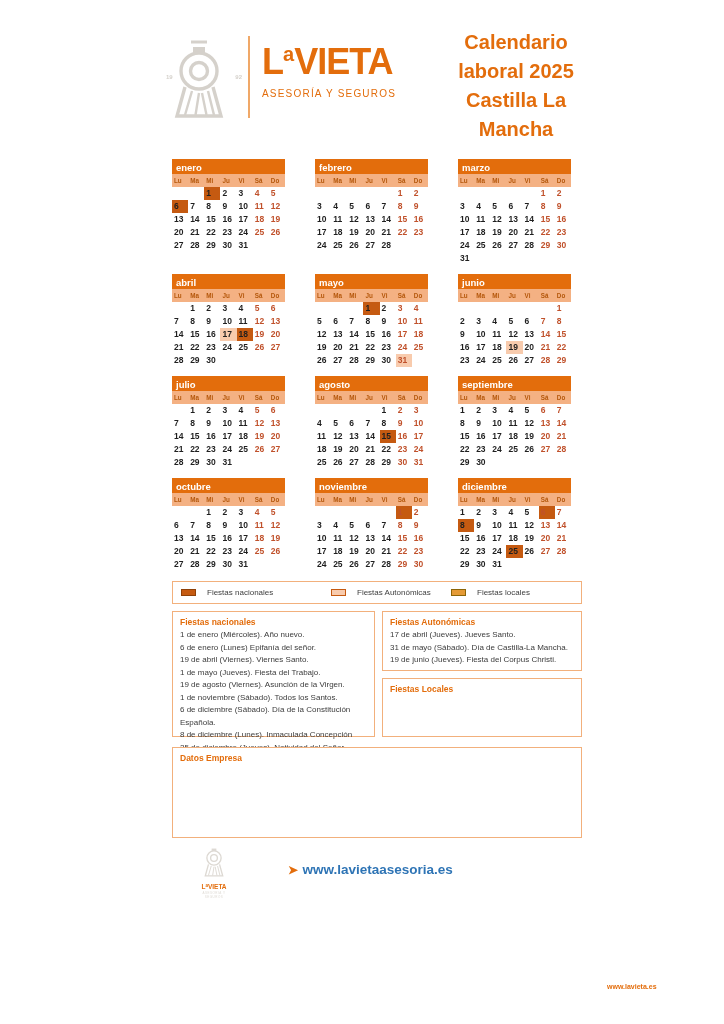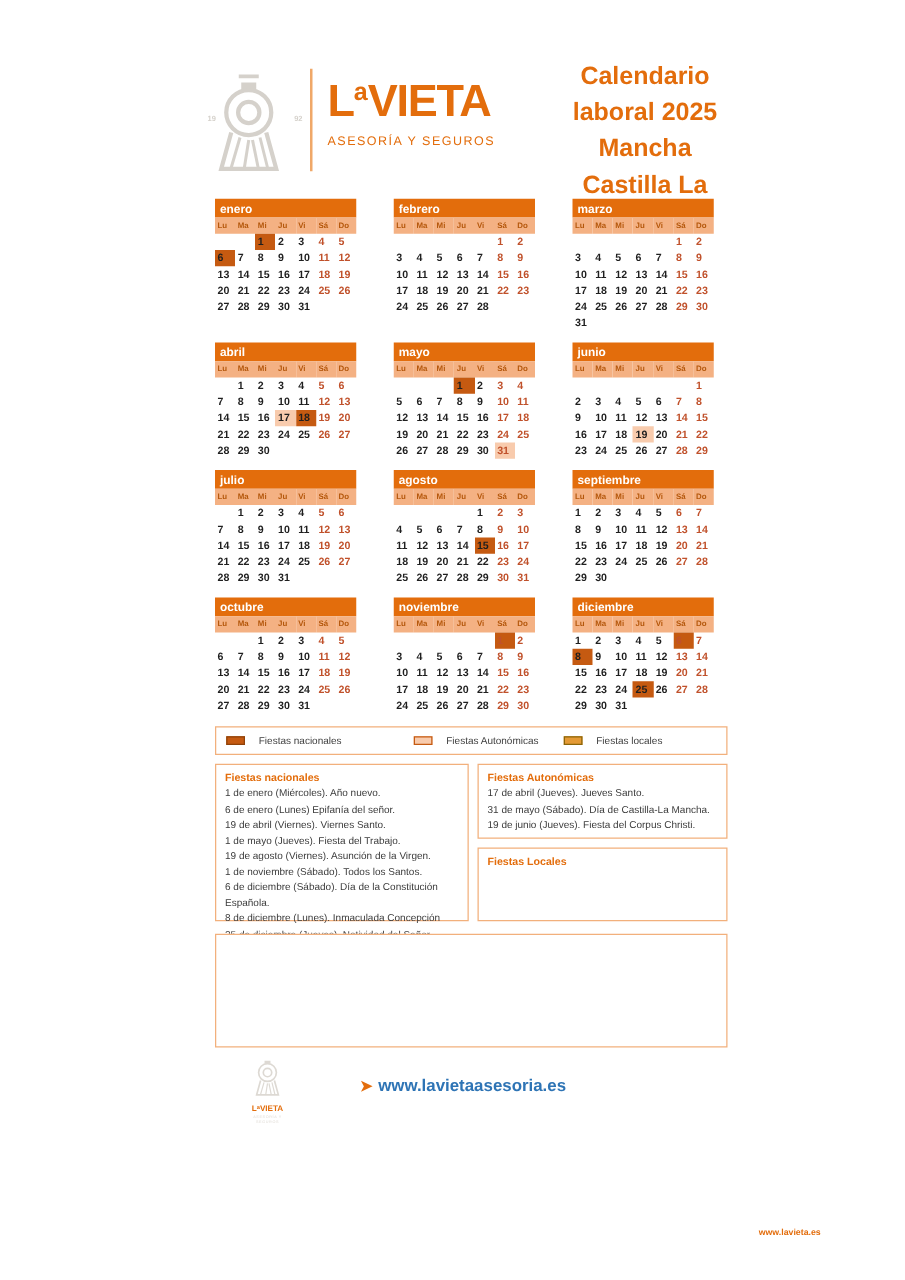--- a/index.html
+++ b/index.html
@@ -5,21 +5,21 @@
   :root{
     --orange:#E36D0C; --orange-dark:#C55A11; --orange-light:#F4B183;
     --peach:#F8CBAD; --weekend:#C0512B; --blue:#2E74B5; --grey-logo:#D5D1CB;
     --box-border:#F2B07C; --ink:#1F1F1F; --body-text:#3B3B3B;
   }
   *{margin:0;padding:0;box-sizing:border-box;}
   body{font-family:"Liberation Sans",sans-serif;background:#888;}
   .page{position:relative;width:724px;height:1024px;background:#fff;overflow:hidden;margin:0 auto;}
 
   
-  .header{position:absolute;left:168px;top:28px;width:432px;display:flex;align-items:flex-start;margin-top:19px;}
+  .header{position:absolute;left:168px;top:28px;width:432px;display:flex;align-items:flex-start;}
   .logo-wrap{position:relative;width:72px;flex:none;margin-top:10px;}
   .logo-year{position:absolute;font-size:6px;color:var(--grey-logo);font-weight:bold;top:36px;}
   .logo-year.left{left:-2px;} .logo-year.right{right:-2px;}
   .divider{width:2px;background:#F0A868;height:82px;margin:8px 12px 0 8px;flex:none;}
   .brand{margin-top:16px;flex:none;}
   .brand-line{color:var(--orange);font-weight:bold;font-size:36px;letter-spacing:-1px;line-height:36px;white-space:nowrap;}
   .brand-a{font-size:20px;position:relative;top:-13px;letter-spacing:0;}
   .brand-sub{color:var(--orange);font-size:10px;letter-spacing:1.2px;margin-top:3px;}
   .doc-title{margin-left:auto;width:168px;text-align:center;color:var(--orange);font-weight:bold;font-size:20px;line-height:29px;}
 
@@ -93,22 +93,22 @@
       </svg>
     </div>
     <div class="divider"></div>
     <div class="brand">
       <div class="brand-line"><span>L</span><span class="brand-a">a</span><span>VIETA</span></div>
       <div class="brand-sub">ASESORÍA Y SEGUROS</div>
     </div>
     <div class="doc-title">
       <div>Calendario</div>
       <div>laboral 2025</div>
+      <div>Castilla La</div>
       <div>Mancha</div>
-      <div>Castilla La</div>
     </div>
   </div>
 
   <div class="calendar-grid">
       <div class="month">
         <div class="month-title">enero</div>
         <div class="month-grid">
           <span class="dow">Lu</span>
           <span class="dow">Ma</span>
           <span class="dow">Mi</span>
@@ -690,20 +690,21 @@
           </div>
       </div>
       <div class="box locales">
         <div class="box-title">Fiestas Locales</div>
         <div></div>
       </div>
     </div>
   </div>
 
   <div class="box datos">
+    <div class="box-title">Datos Empresa</div>
   </div>
 
   <div class="footer">
     <div class="mini-logo">
       <svg width="26" height="34" viewBox="0 0 62 86">
         <g stroke="#DDD9D3" fill="none" stroke-width="3.4">
           <path d="M25 9 h12 v6 h-12 z" fill="#DDD9D3" stroke="none"></path>
           <circle cx="31" cy="33" r="18"></circle>
           <circle cx="31" cy="33" r="8.5"></circle>
           <path d="M17 49 L9 78 L53 78 L45 49"></path>

